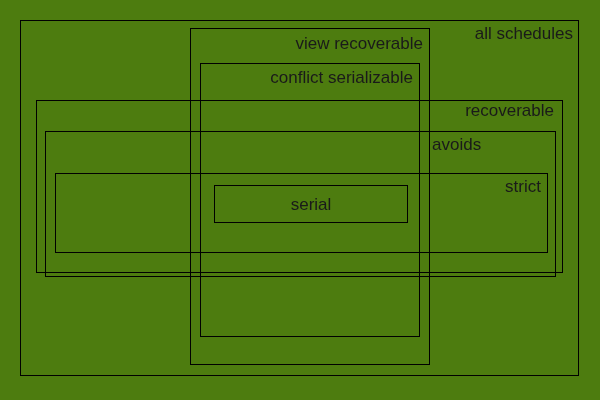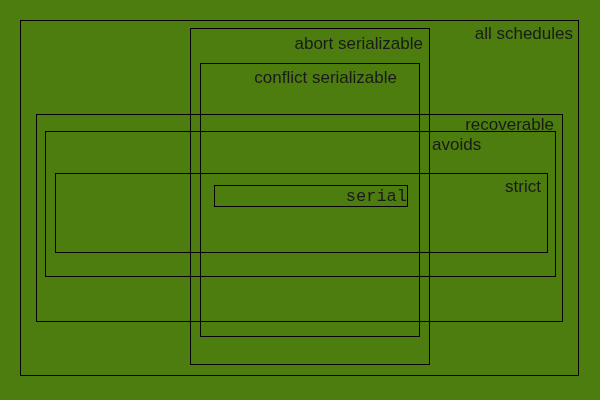--- a/index.html
+++ b/index.html
@@ -27,30 +27,30 @@
     line-height: 17px;
     color: #1a1a1a;
     white-space: nowrap;
   }
   .lbl.two-line { white-space: normal; text-align: left; }
 
   
   #b-all        { left: 20px;  top: 20px;  width: 559px; height: 356px; }
   #b-view       { left: 190px; top: 28px;  width: 240px; height: 337px; }
   #b-conflict   { left: 200px; top: 63px;  width: 220px; height: 274px; }
-  #b-recover    { left: 36px;  top: 114px; width: 527px; height: 208px; }
+  #b-recover    { left: 36px;  top: 100px; width: 527px; height: 173px; }
   #b-avoids     { left: 45px;  top: 131px; width: 511px; height: 146px; }
   #b-strict     { left: 55px;  top: 173px; width: 493px; height: 80px;  }
-  #b-serial     { left: 214px; top: 185px; width: 194px; height: 22px;
-                  display: flex; align-items: center; justify-content: flex-end; font-family: Liberation Mono, monospace; }
+  #b-serial     { left: 214px; top: 185px; width: 194px; height: 38px;
+                  display: flex; align-items: center; justify-content: center; }
 
   
   #l-all        { top: 4px;  right: 5px; }
   #l-view       { top: 6px;  right: 6px; }
-  #l-conflict   { top: 5px;  right: 22px; margin-left: 44px; }
+  #l-conflict   { top: 5px;  right: 6px; margin-left: 44px; }
   #l-recover    { top: 1px;  right: 8px; }
   #l-avoids     { top: 4px;  left: 386px; }
   #l-strict     { top: 4px;  right: 6px; }
   #l-serial     { position: static; }
 </style>
 </head>
 <body>
 
 <div class="stage">
 
@@ -66,21 +66,21 @@
     <span class="lbl two-line" id="l-avoids">
       <span>avoids</span><br>
     </span>
   </div>
 
   <div class="box" id="b-strict">
     <span class="lbl" id="l-strict">strict</span>
   </div>
 
   <div class="box" id="b-view">
-    <span class="lbl" id="l-view">abort serializable</span>
+    <span class="lbl" id="l-view">view recoverable</span>
   </div>
 
   <div class="box" id="b-conflict">
     <span class="lbl" id="l-conflict">conflict serializable</span>
   </div>
 
   <div class="box" id="b-serial">
     <span class="lbl" id="l-serial">serial</span>
   </div>
 

